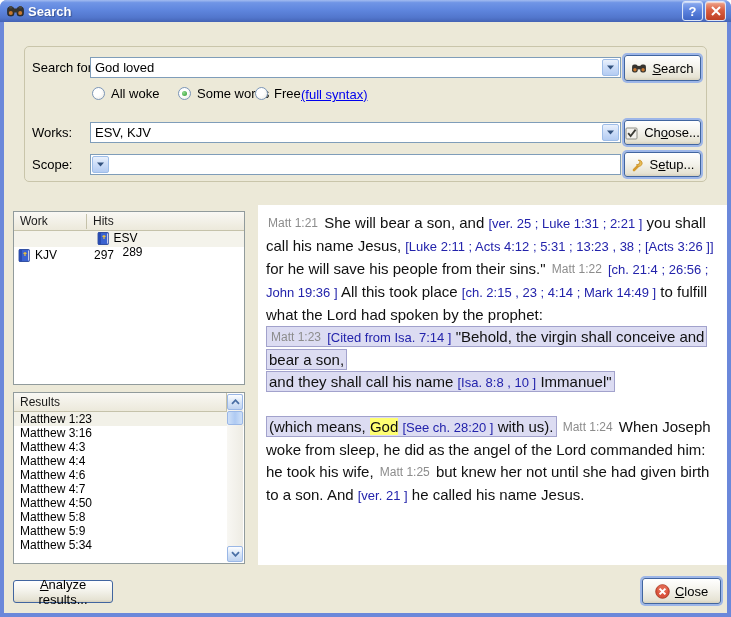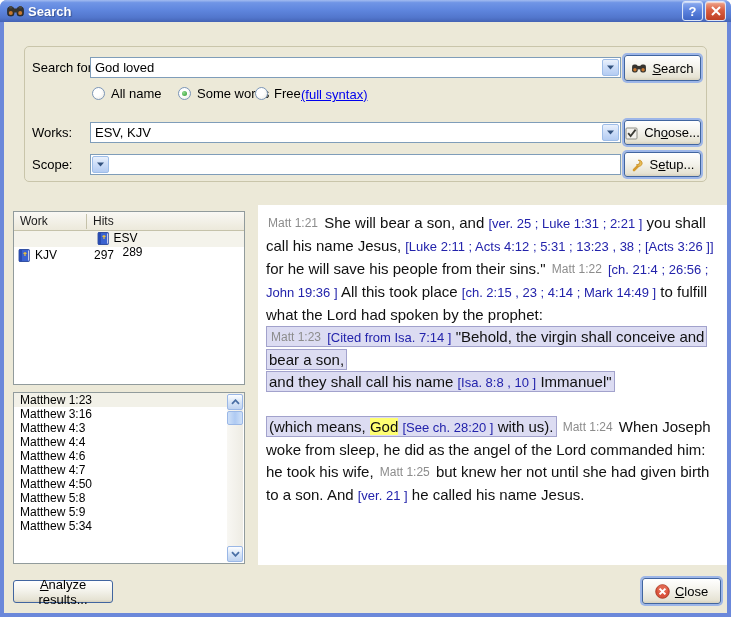--- a/index.html
+++ b/index.html
@@ -108,21 +108,21 @@
           <rect x="6" y="4.5" width="5" height="4" fill="#35332E"></rect>
           <circle cx="3.8" cy="9" r="2" fill="#C87830"></circle>
           <circle cx="13.2" cy="9" r="2" fill="#C87830"></circle>
         </svg>
       </span>
       <span><span></span><u>S</u><span>earch</span></span>
     </button>
 
     <span class="radio-wrap" style="left:88px;top:64px;">
       <span class="radio"></span>
-      <span>All name</span>
+      <span>All woke</span>
     </span>
     <span class="radio-wrap" style="left:174px;top:64px;">
       <span class="radio sel"></span>
       <span>Some words</span>
     </span>
     <span class="radio-wrap" style="left:251px;top:64px;">
       <span class="radio"></span>
       <span>Free</span>
     </span>
     <a class="syntax-link" style="left:297px;top:65px;">(full syntax)</a>
@@ -192,20 +192,23 @@
                 <path d="M7 3 v4 M5.4 4.4 h3.2" stroke="#E8C040" stroke-width="1.2"></path>
               </svg>
               <span>KJV</span>
             </span>
             <span class="cell-hits">297</span>
           </div>
         </div>
     </div>
 
     <div class="panel" style="left:9px;top:370px;width:232px;height:172px;">
+      <div class="phead results-head">
+        <span>Results</span>
+      </div>
       <div class="results-body" id="results-body">
           <div class="res-item sel">Matthew 1:23</div>
           <div class="res-item">Matthew 3:16</div>
           <div class="res-item">Matthew 4:3</div>
           <div class="res-item">Matthew 4:4</div>
           <div class="res-item">Matthew 4:6</div>
           <div class="res-item">Matthew 4:7</div>
           <div class="res-item">Matthew 4:50</div>
           <div class="res-item">Matthew 5:8</div>
           <div class="res-item">Matthew 5:9</div>

